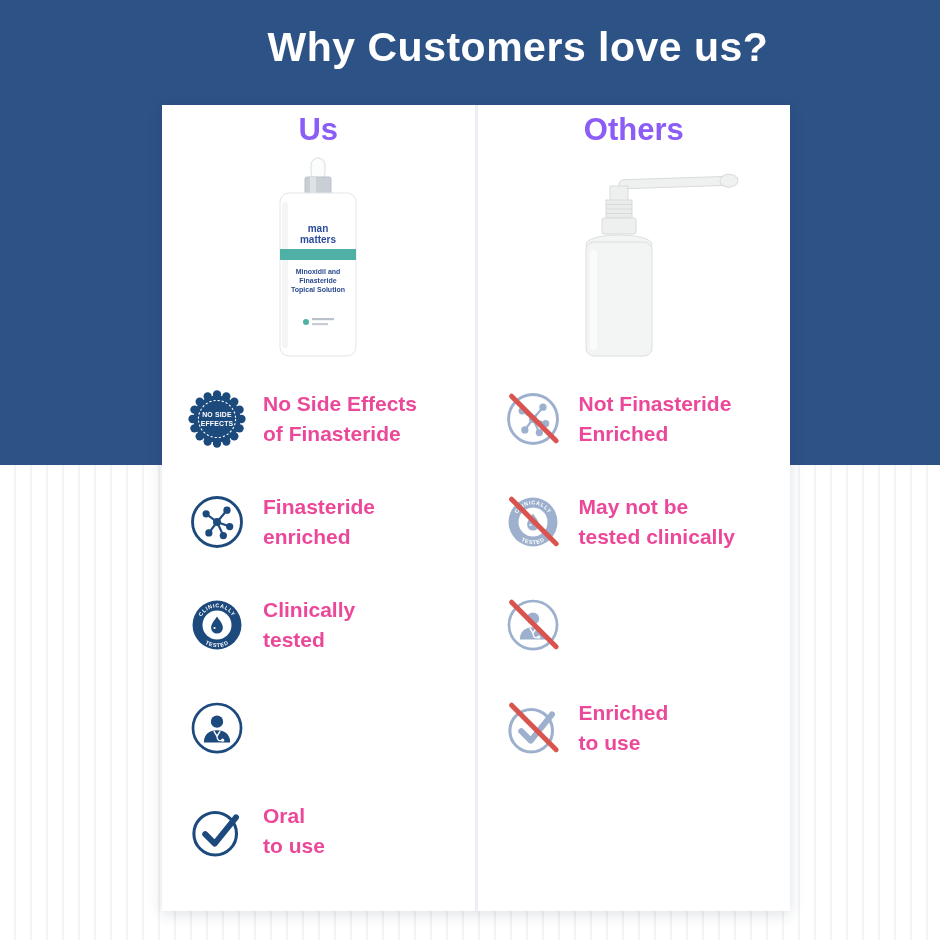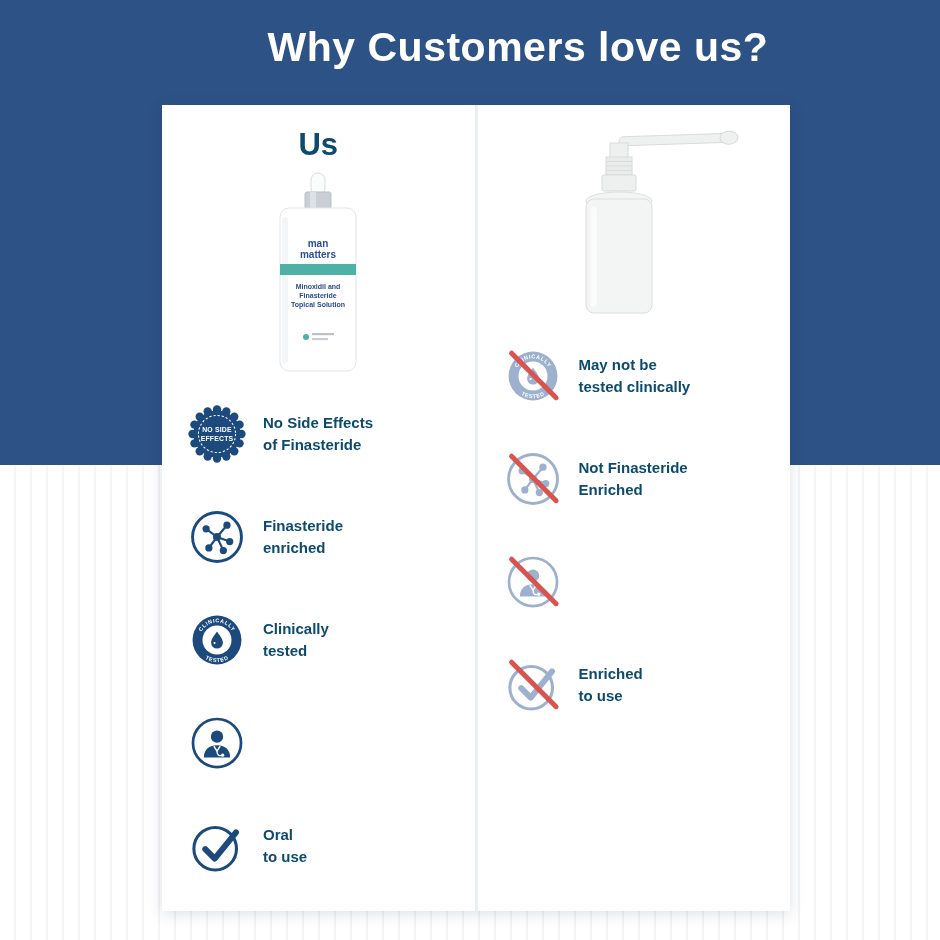--- a/index.html
+++ b/index.html
@@ -12,32 +12,32 @@
   .title{
     position:absolute;top:24px;left:0;width:940px;text-align:center;
     color:#ffffff;font-size:41px;font-weight:700;letter-spacing:.5px;padding-left:48px;
   }
   .comparison-card{
     position:absolute;left:162px;top:105px;width:628px;height:806px;
     background:#ffffff;display:flex;box-shadow:0 3px 14px rgba(20,40,70,.14);
   }
   .col{flex:1;display:flex;flex-direction:column;min-width:0;}
   .col-others{border-left:3px solid #ebeef2;}
-  .col-header{margin-top:22px;text-align:center;font-size:31px;font-weight:700;color:#0c4a6e;}
+  .col-header{margin-top:7px;text-align:center;font-size:31px;font-weight:700;color:#8b5cf6;}
   .product-area{height:205px;margin-top:8px;display:flex;justify-content:center;align-items:flex-start;}
   .items{margin:6px 0 0 26px;}
   .item{display:flex;align-items:center;gap:17px;height:103px;}
   .icon-wrap{position:relative;width:58px;height:58px;flex:0 0 58px;color:#1d4a7c;}
   .icon-wrap.faded{color:#9db1ce;}
   .icon-svg{width:58px;height:58px;display:block;overflow:visible;}
   .strike{
     position:absolute;left:-4px;top:26.5px;width:68px;height:4.6px;
     background:#d9534f;border-radius:3px;transform:rotate(45deg);
   }
-  .item-text{font-size:15px;line-height:1.42;font-weight:600;color:#0c4a6e;}
+  .item-text{font-size:21px;line-height:1.42;font-weight:600;color:#ec4899;}
   
   .seal-text{fill:#ffffff;font-size:7.6px;font-weight:700;text-anchor:middle;letter-spacing:.2px;}
   .clin-text{fill:#ffffff;font-size:6px;font-weight:700;letter-spacing:.7px;}
   .brand-text{fill:#2b4d9b;font-size:10px;font-weight:700;text-anchor:middle;}
   .label-title{fill:#2b4a8e;font-size:7px;font-weight:700;text-anchor:middle;}
 </style>
 </head>
 <body>
 
 <svg width="0" height="0" style="position:absolute" aria-hidden="true">
@@ -190,20 +190,21 @@
           </span>
           <div class="item-text">
             <span>Oral</span><br>
             <span>to use</span>
           </div>
         </div>
       </div>
     </div>
 
     <div class="col col-others">
+      <div class="col-header">Others</div>
 
       <div class="product-area">
         <svg width="220" height="205" viewBox="0 0 220 205">
           <g transform="rotate(-2 95 28)">
             <rect x="95" y="24" width="108" height="9" rx="4.5" fill="#eff1f0" stroke="#d8dbda"></rect>
             <ellipse cx="205" cy="28.5" rx="9" ry="6.5" fill="#eff1f0" stroke="#d8dbda"></ellipse>
           </g>
           <rect x="86" y="30" width="18" height="15" fill="#eef0ef" stroke="#d8dbda"></rect>
           <rect x="82" y="44" width="26" height="18" fill="#e9ecea" stroke="#d8dbda"></rect>
           <line x1="82" y1="48.5" x2="108" y2="48.5" stroke="#d8dbda"></line>
@@ -213,44 +214,44 @@
           <ellipse cx="95" cy="88" rx="33" ry="9" fill="#f3f5f4" stroke="#dcdfdd"></ellipse>
           <rect x="62" y="86" width="66" height="114" rx="8" fill="#f3f5f4" stroke="#dcdfdd"></rect>
           <rect x="66" y="94" width="7" height="100" rx="3.5" fill="#fafbfa"></rect>
         </svg>
       </div>
 
       <div class="items">
         <div class="item">
           <span class="icon-wrap faded">
             <svg class="icon-svg">
+                <use href="#sym-molecule"></use>
+              </svg>
+            <span class="strike"></span>
+          </span>
+          <div class="item-text">
+            <span>Not Finasteride</span><br>
+            <span>Enriched</span>
+          </div>
+        </div>
+        <div class="item">
+          <span class="icon-wrap faded">
+            <svg class="icon-svg">
                 <use href="#sym-clinical"></use>
               </svg>
             <span class="strike"></span>
           </span>
           <div class="item-text">
             <span>May not be</span><br>
             <span>tested clinically</span>
           </div>
         </div>
         <div class="item">
           <span class="icon-wrap faded">
             <svg class="icon-svg">
-                <use href="#sym-molecule"></use>
-              </svg>
-            <span class="strike"></span>
-          </span>
-          <div class="item-text">
-            <span>Not Finasteride</span><br>
-            <span>Enriched</span>
-          </div>
-        </div>
-        <div class="item">
-          <span class="icon-wrap faded">
-            <svg class="icon-svg">
                 <use href="#sym-doctor"></use>
               </svg>
             <span class="strike"></span>
           </span>
         </div>
         <div class="item">
           <span class="icon-wrap faded">
             <svg class="icon-svg">
                 <use href="#sym-check"></use>
               </svg>

